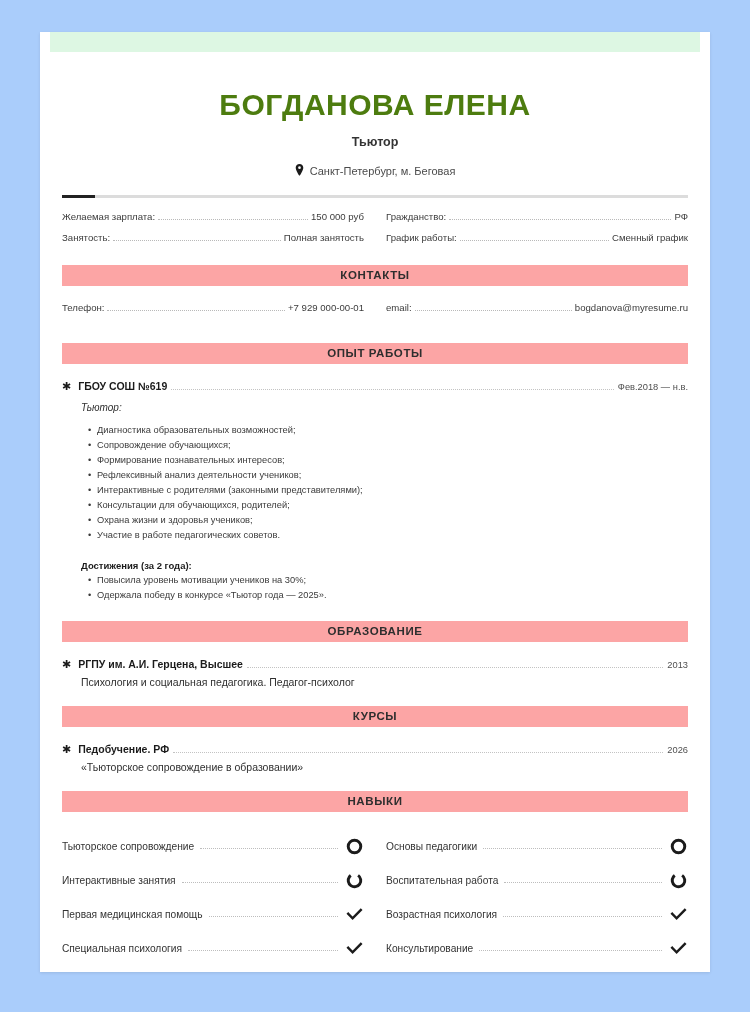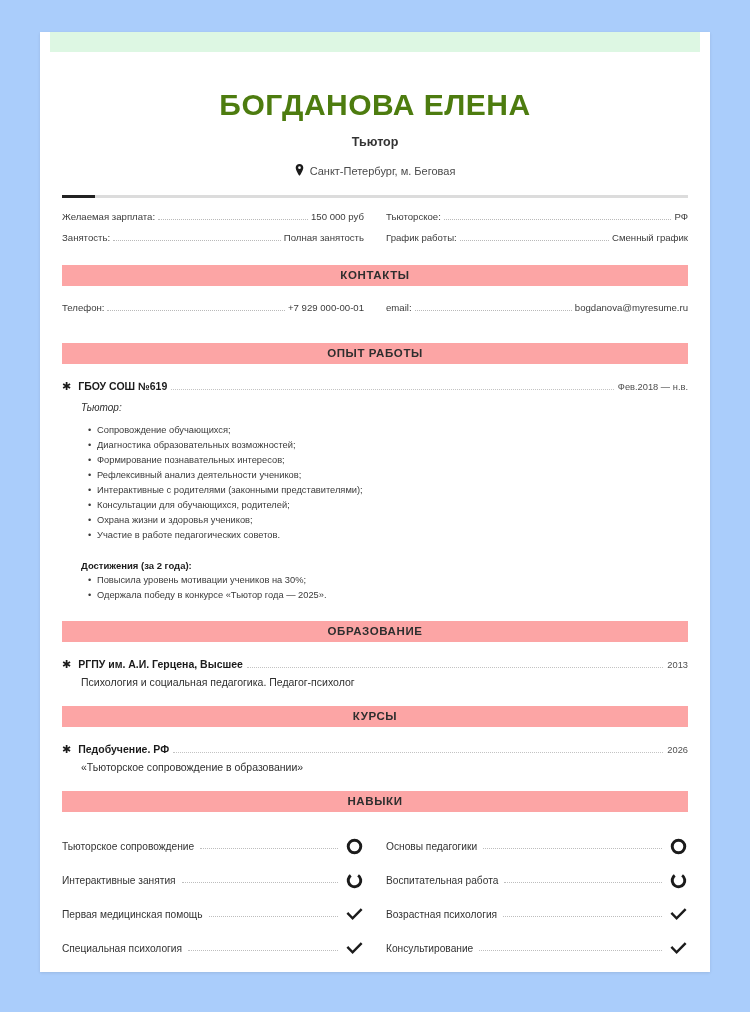--- a/index.html
+++ b/index.html
@@ -264,21 +264,21 @@
           <span class="val">150 000 руб</span>
         </div>
         <div class="leader-row">
           <span class="lbl">Занятость:</span>
           <span class="dots"></span>
           <span class="val">Полная занятость</span>
         </div>
       </div>
       <div class="info-col">
         <div class="leader-row">
-          <span class="lbl">Тьюторское:</span>
+          <span class="lbl">Гражданство:</span>
           <span class="dots"></span>
           <span class="val">РФ</span>
         </div>
         <div class="leader-row">
           <span class="lbl">График работы:</span>
           <span class="dots"></span>
           <span class="val">Сменный график</span>
         </div>
       </div>
     </div>
@@ -304,22 +304,22 @@
     <div class="band sec-exp">ОПЫТ РАБОТЫ</div>
     <div class="entry">
       <div class="entry-head">
         <span class="ast">✱</span>
         <span class="entry-title">ГБОУ СОШ №619</span>
         <span class="dots"></span>
         <span class="entry-date">Фев.2018 — н.в.</span>
       </div>
       <div class="entry-role">Тьютор:</div>
       <ul class="duties">
+        <li>Диагностика образовательных возможностей;</li>
         <li>Сопровождение обучающихся;</li>
-        <li>Диагностика образовательных возможностей;</li>
         <li>Формирование познавательных интересов;</li>
         <li>Рефлексивный анализ деятельности учеников;</li>
         <li>Интерактивные с родителями (законными представителями);</li>
         <li>Консультации для обучающихся, родителей;</li>
         <li>Охрана жизни и здоровья учеников;</li>
         <li>Участие в работе педагогических советов.</li>
       </ul>
       <div class="ach-title">Достижения (за 2 года):</div>
       <ul class="duties" style="margin-top:2px;">
         <li>Повысила уровень мотивации учеников на 30%;</li>

